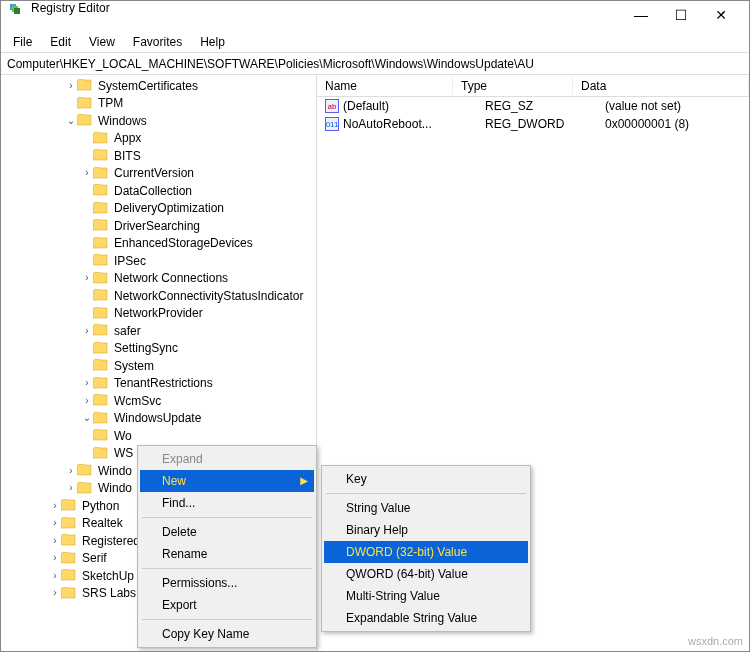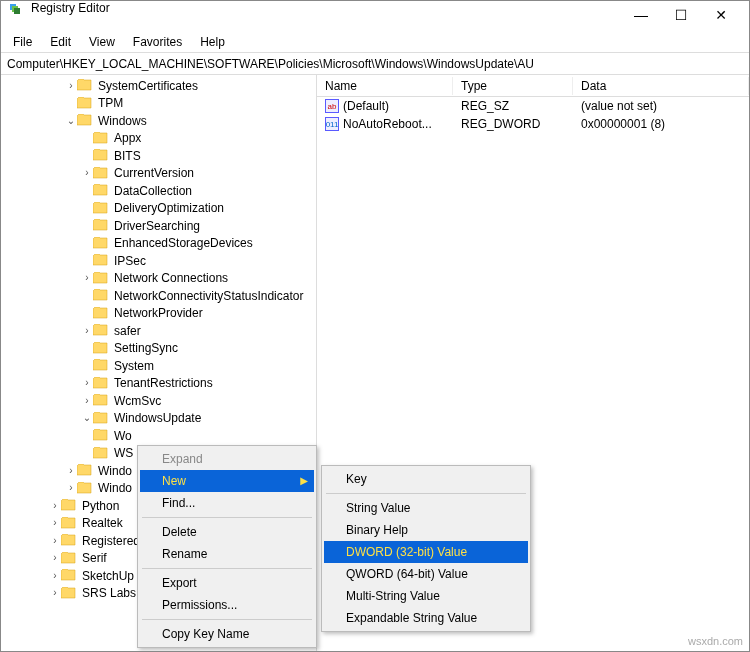--- a/index.html
+++ b/index.html
@@ -18,21 +18,21 @@
 .tw { width: 12px; text-align: center; color: #555; font-size: 10px; line-height: 1; cursor: default; }
 .fold { display: inline-flex; align-items: center; margin-right: 3px; }
 .lbl { padding: 0 2px; }
 .sel { background: #cde8ff; }
 .list { flex: 1; overflow: hidden; }
 .list-head { display: flex; border-bottom: 1px solid #ddd; height: 22px; align-items: center; }
 .list-head .col { padding: 2px 8px; border-right: 1px solid #eee; }
 .list-row { display: flex; align-items: center; height: 18px; }
 .list-row .c { padding: 11px 8px; white-space: nowrap; overflow: hidden; text-overflow: ellipsis; }
 .c-name { width: 136px; display: flex; align-items: center; }
-.c-type { width: 120px; }
+.c-type { width: 120px; margin-left: 24px; }
 .c-data { flex: 1; }
 .val-icon { width: 14px; height: 14px; margin-right: 4px; border: 1px solid #0a58ca; font-size: 8px; display: inline-flex; align-items: center; justify-content: center; }
 .val-icon.sz { color: #c00; border-color:#5a5aff; background:#eef;}
 .val-icon.dw { color:#06c; border-color:#5a5aff; background:#eef;}
 .ctx { position: absolute; background: #f0f0f0; border: 1px solid #bbb; box-shadow: 2px 2px 4px rgba(0,0,0,.25); padding: 2px; z-index: 10; }
 .ctx .item { padding: 4px 28px 4px 22px; position: relative; }
 .ctx .item.hl { background: #0a64d8; color: #fde047; }
 .ctx .item.dis { color: #888; }
 .ctx .sep { height: 1px; background: #ccc; margin: 3px 2px; }
 .ctx .arrow { position: absolute; right: 6px; top: 5px; font-size: 10px; }
@@ -369,22 +369,22 @@
     </div>
 
     <div class="ctx" style="left:136px; top:370px; width:180px;">
       <div class="item dis">Expand</div>
       <div class="item hl"><span>New</span><span class="arrow">▶</span></div>
       <div class="item">Find...</div>
       <div class="sep"></div>
       <div class="item">Delete</div>
       <div class="item">Rename</div>
       <div class="sep"></div>
+      <div class="item">Permissions...</div>
       <div class="item">Export</div>
-      <div class="item">Permissions...</div>
       <div class="sep"></div>
       <div class="item">Copy Key Name</div>
     </div>
 
     <div class="ctx" style="left:320px; top:390px; width:210px;">
       <div class="item">Key</div>
       <div class="sep"></div>
       <div class="item">String Value</div>
       <div class="item">Binary Help</div>
       <div class="item hl">DWORD (32-bit) Value</div>

